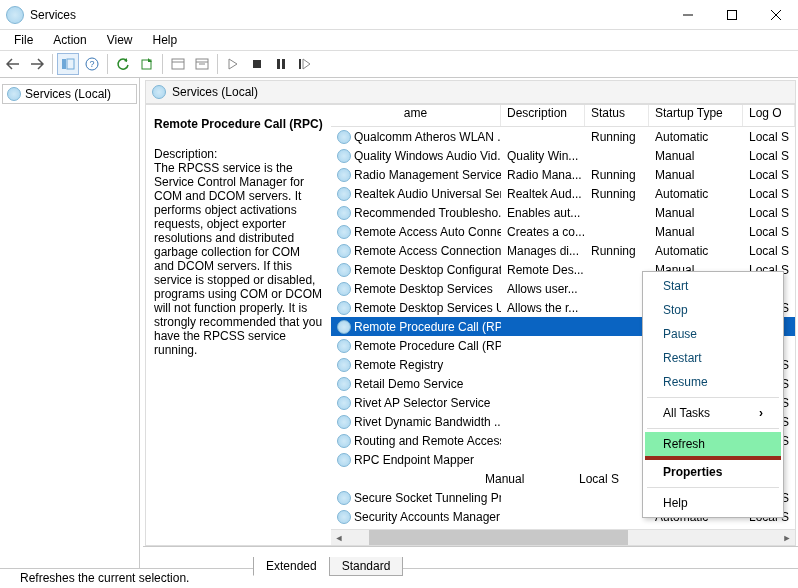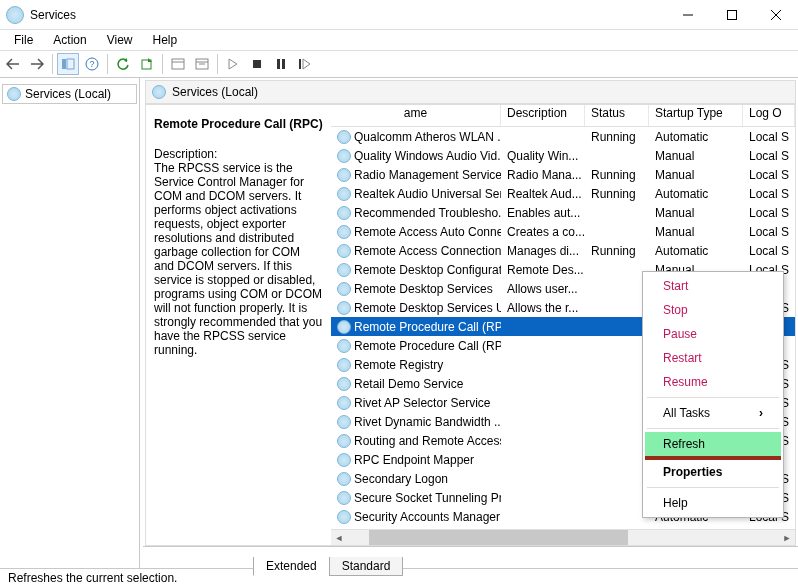--- a/index.html
+++ b/index.html
@@ -33,23 +33,23 @@
   .c-start { width: 94px; }
   .c-log { flex: 1; }
   .rows { flex: 1; overflow: hidden; }
   .row { display: flex; height: 19px; align-items: center; font-size: 12px; white-space: nowrap; position: relative; }
   .row > div { padding: 0 6px; overflow: hidden; }
   .row.sel { background: #0a64c2; color: #fff; }
   .row .c-name { display: flex; align-items: center; gap: 3px; text-align:left; }
   .tabs { height: 22px; display: flex; align-items: flex-end; padding-left: 110px; border-top: 1px solid #c8c8c8; }
   .tab { padding: 2px 12px; border: 1px solid #aaa; border-top: none; border-bottom: 1px solid #fff; background: #fff; margin-right: -1px; font-size: 12px; position: relative; top: 8px; }
   .tab.inactive { background: #f4f4f4; border-bottom-color: #aaa; }
-  .statusbar { height: 20px; border-top: 1px solid #c8c8c8; padding: 2px 8px; font-size: 12px; }
+  .statusbar { height: 20px; border-top: 1px solid #c8c8c8; padding: 2px 20px; font-size: 12px; }
   .ctxmenu { position: absolute; width: 142px; background: #fff; border: 1px solid #b5b5b5; box-shadow: 2px 2px 5px rgba(0,0,0,.2); left: 496px; top: 166px; z-index: 10; font-size: 12px; padding: 2px; }
-  .ctxitem { padding: 5px 18px; color: #be185d; }
+  .ctxitem { padding: 5px 18px; color: #0c4a6e; }
   .ctxitem.enabled { color: #000; }
   .ctxitem.bold { font-weight: bold; }
   .ctxitem.submenu::after { content: "›"; float: right; font-weight: bold; }
   .ctxitem.hover { background: #86efac; }
   .ctxsep { height: 1px; background: #ddd; margin: 3px 2px; }
   .ctxsep.red { height: 4px; background: #982c1b; margin: 0; }
   .hscroll { height: 16px; display: flex; border-top: 1px solid #e0e0e0; }
   .hscroll .trk { flex: 1; background: #f0f0f0; position: relative; }
   .hscroll .thumb { position: absolute; height: 100%; background: #c8c8c8; }
   .hscroll .arr { width: 16px; display:flex; align-items:center; justify-content:center; background:#f0f0f0; color:#666; font-size:9px;}
@@ -362,24 +362,20 @@
               <div class="c-name">
                 <span class="sicon"></span>
                 <span>RPC Endpoint Mapper</span>
               </div>
               <div class="c-desc"></div>
               <div class="c-stat"></div>
               <div class="c-start">Automatic</div>
               <div class="c-log">Netwo</div>
             </div>
             <div class="row">
-              <div class="c-name">
-                <span class="sicon"></span>
-                <span>Secondary Logon</span>
-              </div>
               <div class="c-desc"></div>
               <div class="c-stat"></div>
               <div class="c-start">Manual</div>
               <div class="c-log">Local S</div>
             </div>
             <div class="row">
               <div class="c-name">
                 <span class="sicon"></span>
                 <span>Secure Socket Tunneling Pr...</span>
               </div>

